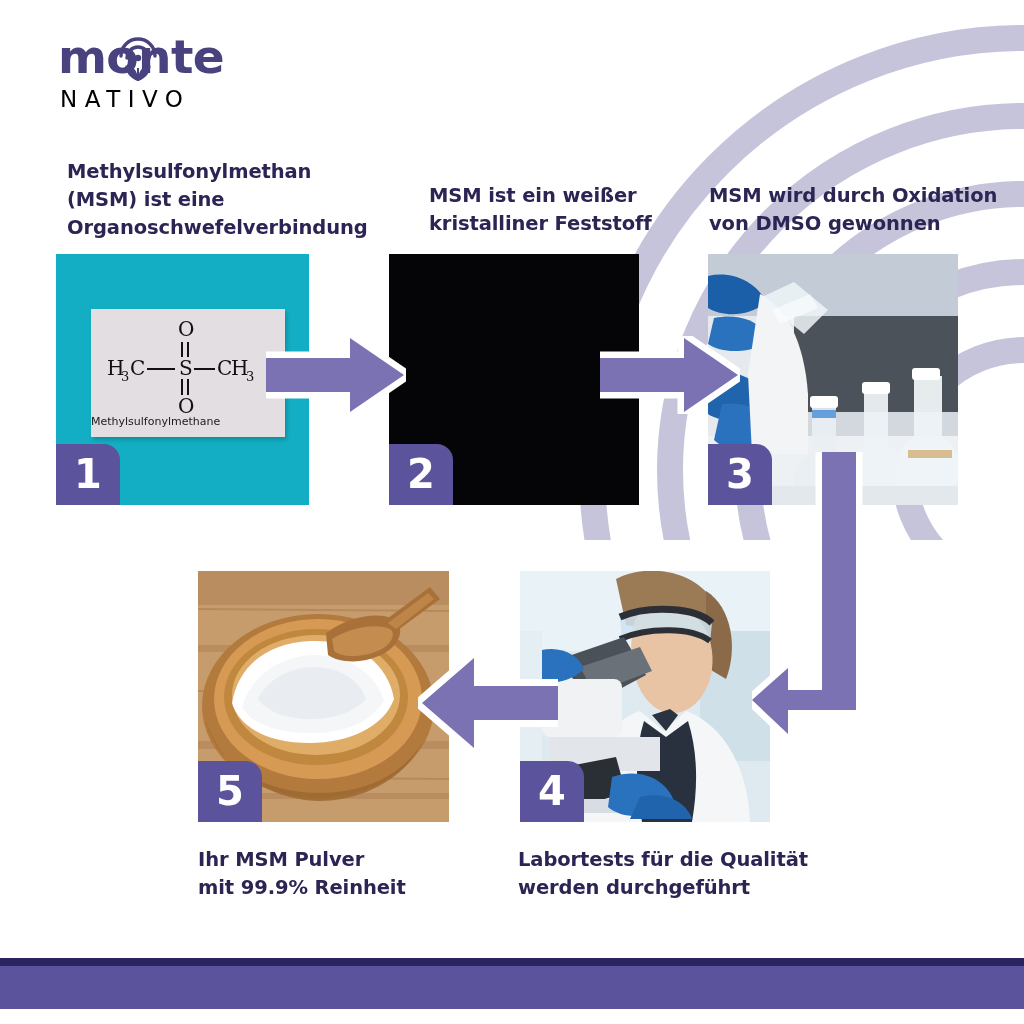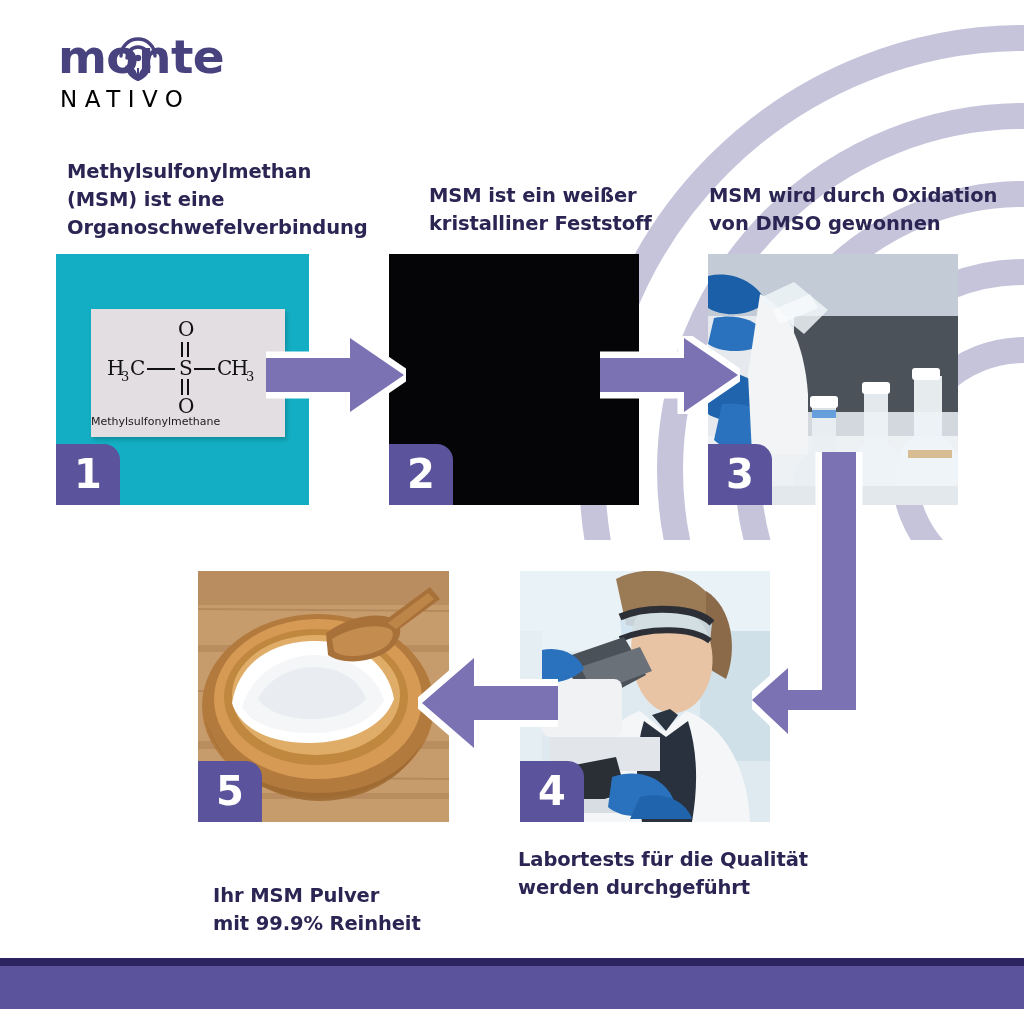--- a/index.html
+++ b/index.html
@@ -55,21 +55,21 @@
     font-size: 19.5px;
     font-weight: 700;
     line-height: 28px;
     letter-spacing: -0.1px;
     white-space: pre-line;
     font-family: "DejaVu Sans", sans-serif;
   }
   #cap1 { left: 55px;  top: 158px; width: 290px; margin-left: 12px; }
   #cap2 { left: 389px; top: 182px; width: 280px; margin-left: 40px; }
   #cap3 { left: 709px; top: 182px; width: 290px; }
-  #cap5 { left: 198px; top: 882px; width: 280px; margin-left: 15px; }
+  #cap5 { left: 198px; top: 846px; width: 280px; }
   #cap4 { left: 518px; top: 846px; width: 300px; }
 
   
   .tile {
     position: absolute;
     overflow: hidden;
   }
   .tile .art { position: absolute; inset: 0; }
 
   #tile1 { left: 56px;  top: 254px; width: 253px; height: 251px; }

